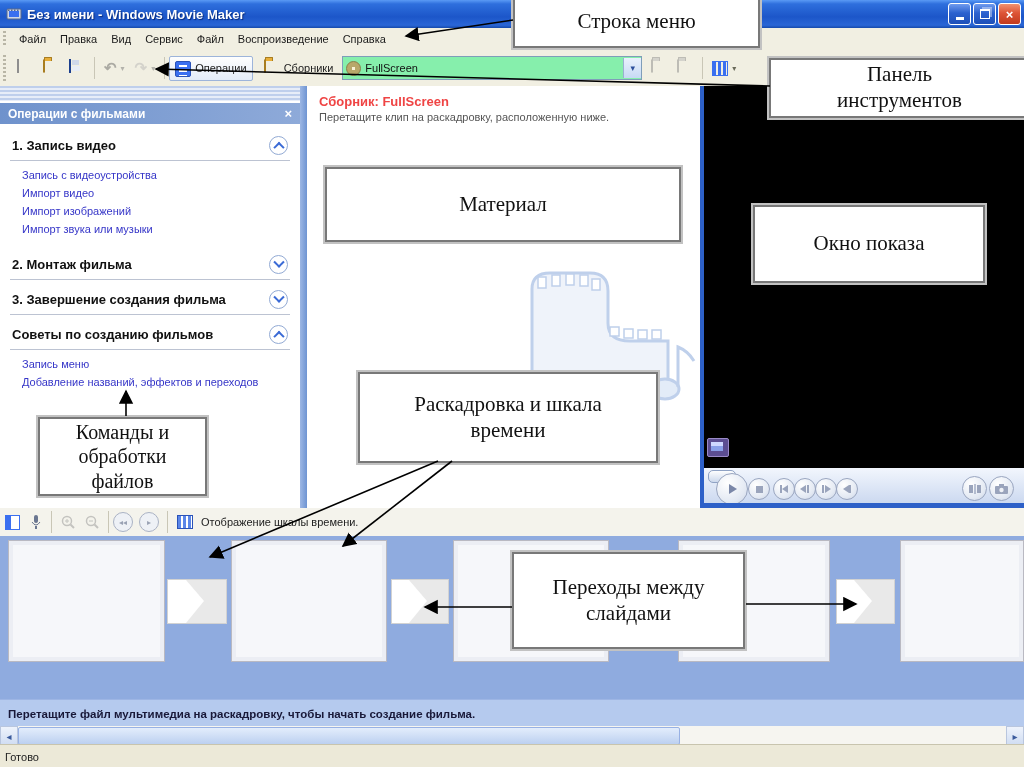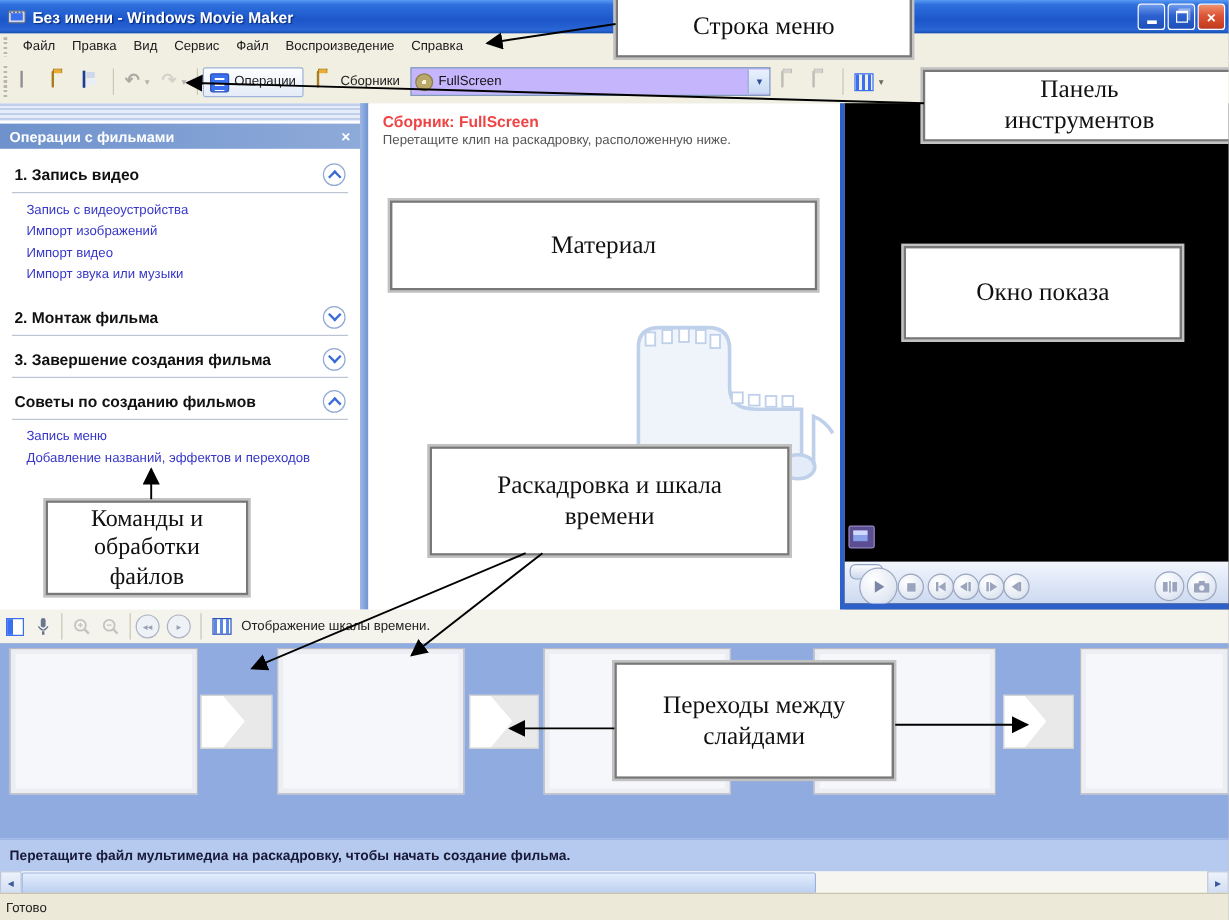--- a/index.html
+++ b/index.html
@@ -36,21 +36,21 @@
   .ic-save:before{content:"";position:absolute;left:2px;top:0;width:7px;height:5px;background:#cfd8ea;}
   .ic-save:after{content:"";position:absolute;left:2px;bottom:1px;width:8px;height:5px;background:#e8edf6;}
   .ic-oper{width:14px;height:14px;border-radius:2px;background:#3a6ff0;border:1px solid #2a52b8;
     margin-top:1px;background-image:repeating-linear-gradient(180deg,transparent 0 3px,#ffffff 3px 5px);background-size:8px 100%;background-position:3px 0;background-repeat:no-repeat;}
   .ic-reel{width:13px;height:13px;border-radius:50%;background:radial-gradient(circle,#faf3d8 0 20%,#b9a86a 21% 100%);border:1px solid #8c7c46;}
   .ic-views{width:14px;height:13px;border:1px solid #3a6ff0;background:
      repeating-linear-gradient(90deg,#3a6ff0 0 3px,transparent 3px 5px);}
   .undo-glyph{font-size:15px;font-weight:bold;color:#2f58c8;line-height:14px;}
   .undo-glyph.off{color:#b4b1a4;}
   .caret{font-size:8px;color:#6a6a5a;}
-  .combobox{display:flex;align-items:center;width:295px;height:22px;background:#c4b5fd;
+  .combobox{display:flex;align-items:center;width:295px;height:22px;background:#86efac;
     border:1px solid #7f9db9;margin:0 4px;padding-left:3px;gap:4px;}
   .combobox .val{flex:1;font-size:11px;color:#111;}
   .combo-arrow{width:17px;height:20px;display:flex;align-items:center;justify-content:center;
     background:linear-gradient(180deg,#e9f1fd,#c7daf4);border-left:1px solid #9ab0d0;color:#2c4f9c;font-size:9px;}
   .dim{opacity:.45;filter:grayscale(1);}
   
   .taskpane{position:absolute;left:0;top:86px;width:300px;height:422px;background:#fff;overflow:hidden;}
   .tp-stripes{height:15px;background:repeating-linear-gradient(180deg,#bfcfec 0 2px,#e7edf8 2px 4px);}
   .tp-titlebar{height:21px;background:linear-gradient(90deg,#6f92cc,#8eaad9);color:#fff;font-weight:bold;
     font-size:12px;display:flex;align-items:center;padding:0 8px;margin-top:2px;}
@@ -223,22 +223,22 @@
     <div class="tp-body">
         <div class="tp-section">
           <div class="tp-head">
             <span class="tp-label">1. Запись видео</span>
             <span class="tp-chev">
               <span class="chev up"></span>
             </span>
           </div>
           <div class="tp-links">
             <div class="tp-link">Запись с видеоустройства</div>
+            <div class="tp-link">Импорт видео</div>
             <div class="tp-link">Импорт изображений</div>
-            <div class="tp-link">Импорт видео</div>
             <div class="tp-link">Импорт звука или музыки</div>
           </div>
         </div>
         <div class="tp-section">
           <div class="tp-head">
             <span class="tp-label">2. Монтаж фильма</span>
             <span class="tp-chev">
               <span class="chev down"></span>
             </span>
           </div>

